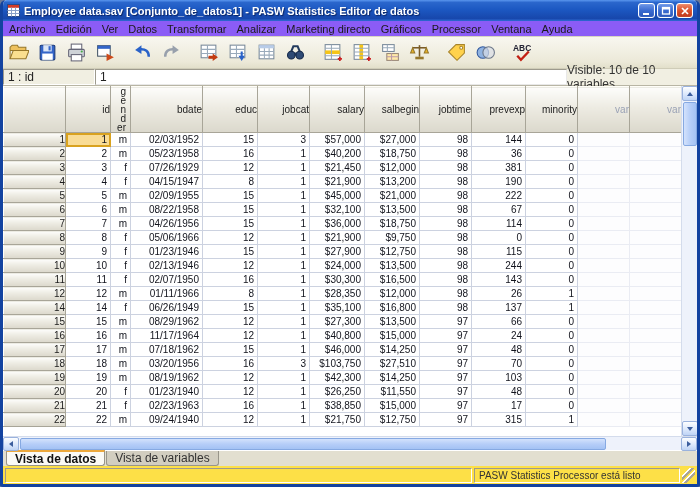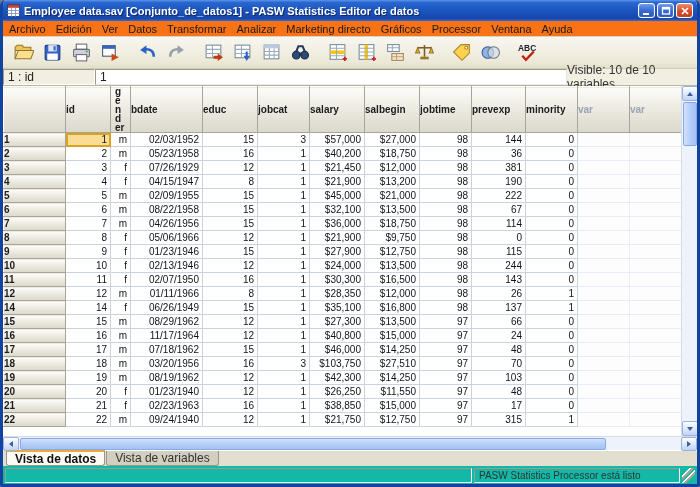--- a/index.html
+++ b/index.html
@@ -33,34 +33,34 @@
     width: 17px; height: 15px; border: 1px solid #fff; border-radius: 3px;
     display: flex; align-items: center; justify-content: center;
     background: linear-gradient(180deg,#6f98e8 0%,#3a6bd0 50%,#2a57ba 100%);
     box-shadow: inset 0 0 1px rgba(255,255,255,.6);
   }
   .winbtn.close { background: linear-gradient(180deg,#ee8a6a 0%,#d9512c 50%,#c03a1c 100%); }
 
   
   .menubar {
     height: 16px; flex: 0 0 16px;
-    background: #f97316; border-bottom: 1px solid #d8d5c4;
+    background: #8b5cf6; border-bottom: 1px solid #d8d5c4;
     display: flex; align-items: center; font-size: 11px; color: #1a1a1a;
     padding-left: 1px; white-space: nowrap;
   }
   .menu-item { padding: 1px 5px; }
 
   
   .toolbar {
     height: 32px; flex: 0 0 32px;
     background: linear-gradient(180deg,#f8f7f0 0%,#ece9d8 80%,#e2dfca 100%);
     border-bottom: 1px solid #cfccb8;
     display: flex; align-items: center; gap: 3px; padding: 2px 5px;
   }
-  .tbtn { width: 26px; height: 26px; flex: 0 0 26px; display: flex; align-items: center; justify-content: flex-end; border-radius: 2px; }
+  .tbtn { width: 26px; height: 26px; flex: 0 0 26px; display: flex; align-items: center; justify-content: flex-start; border-radius: 2px; }
   .tbtn svg { width: 21px; height: 21px; }
   .tgap { width: 5px; flex: 0 0 5px; }
 
   
   .cellrefbar {
     height: 17px; flex: 0 0 17px;
     background: #f1efe2; display: flex; align-items: stretch;
     font-size: 12px; color: #222; border-bottom: 1px solid #b8b5a4;
   }
   .cellref-box {
@@ -77,21 +77,21 @@
 
   
   .grid-area { position: relative; height: 350px; flex: 0 0 350px; overflow: hidden; background: #fff; }
   table.grid { border-collapse: collapse; table-layout: fixed; width: 678px; font-size: 10px; color: #11131c; }
   thead tr { height: 30px; }
   tbody tr { height: 14px; }
   .corner, .hdr, .rowhdr {
     background: linear-gradient(180deg,#fdfdfb 0%,#edebe2 45%,#dbd8cc 100%);
     border-right: 1px solid #a8a598; border-bottom: 1px solid #a8a598;
     border-top: 1px solid #fffef8; border-left: 1px solid #fffef8;
-    text-align: left; vertical-align: middle; font-weight: bold; color: #1c1c1c;
+    text-align: right; vertical-align: middle; font-weight: normal; color: #1c1c1c;
     overflow: hidden;
   }
   .hdr-gender { word-break: break-all; line-height: 9px; padding: 0 4px; }
   .varhdr { color: #9aa2b5; }
   .cell {
     background: #fff; border-right: 1px solid #ccd2e0; border-bottom: 1px solid #ccd2e0;
     text-align: right; padding: 0 3px; white-space: nowrap; overflow: hidden;
     vertical-align: middle; line-height: 13px;
   }
   .varcell { border-color: #eaecf3; background: #fdfdfe; }
@@ -142,21 +142,21 @@
     background: #d2cec0; color: #333;
     border: 1px solid #98958a; border-top: none; border-radius: 0 0 3px 3px;
   }
   .tab.active {
     background: #fbfaf5; font-weight: bold; color: #111;
     border-top: 2px solid #eda93c; margin-top: -1px;
   }
 
   
   .statusbar {
-    height: 18px; flex: 0 0 18px; background: #14b8a6;
+    height: 18px; flex: 0 0 18px; background: #fde047;
     display: flex; gap: 2px; padding: 2px 2px 1px 2px; font-size: 10px; color: #333;
   }
   .status-panel {
     border: 1px solid; border-color: #9d9a8d #fff #fff #9d9a8d;
     display: flex; align-items: center; padding: 0 4px; overflow: hidden; white-space: nowrap;
   }
   .status-main { flex: 1 1 auto; }
   .status-proc { flex: 0 0 206px; }
   .resize-grip {
     width: 13px; flex: 0 0 13px; align-self: stretch;

